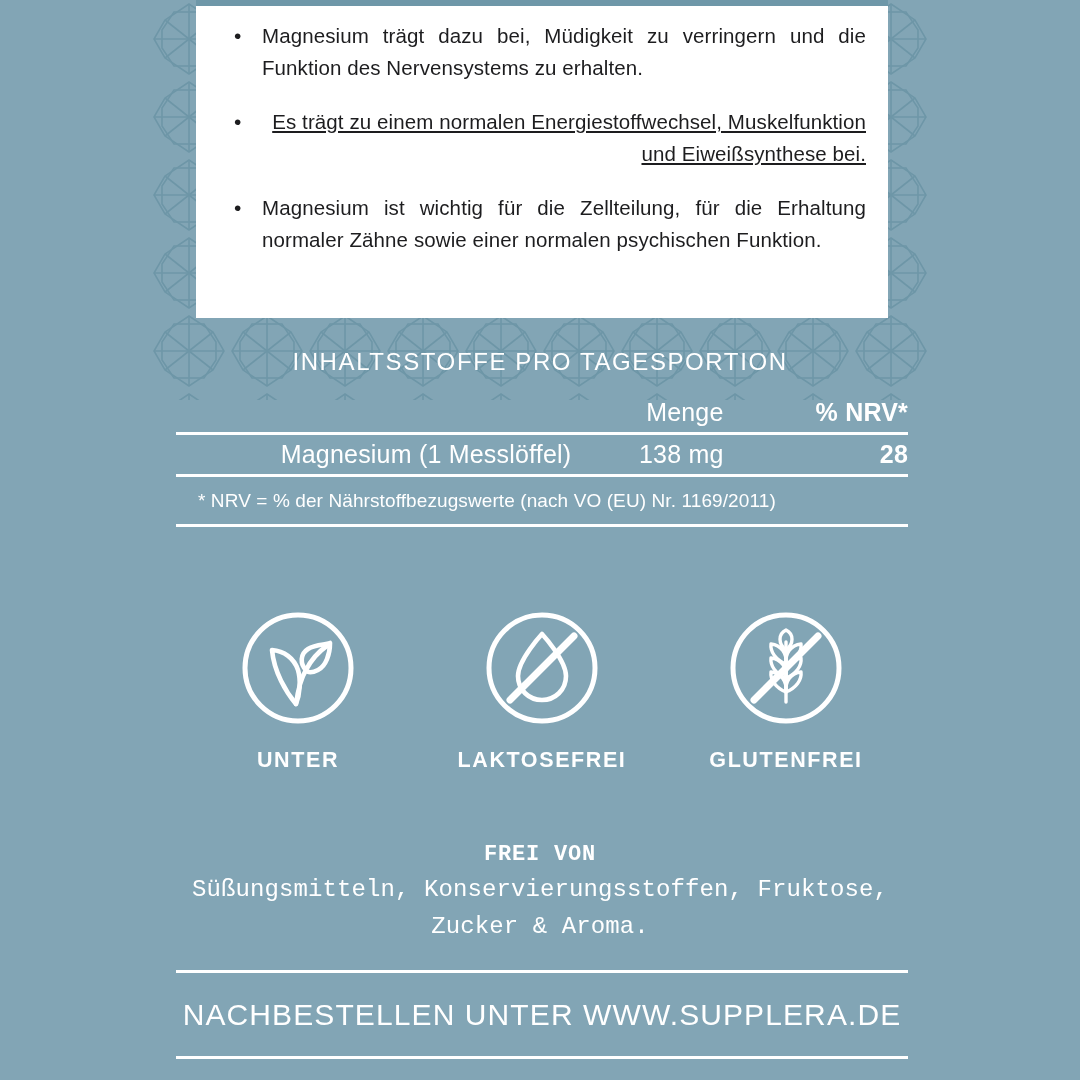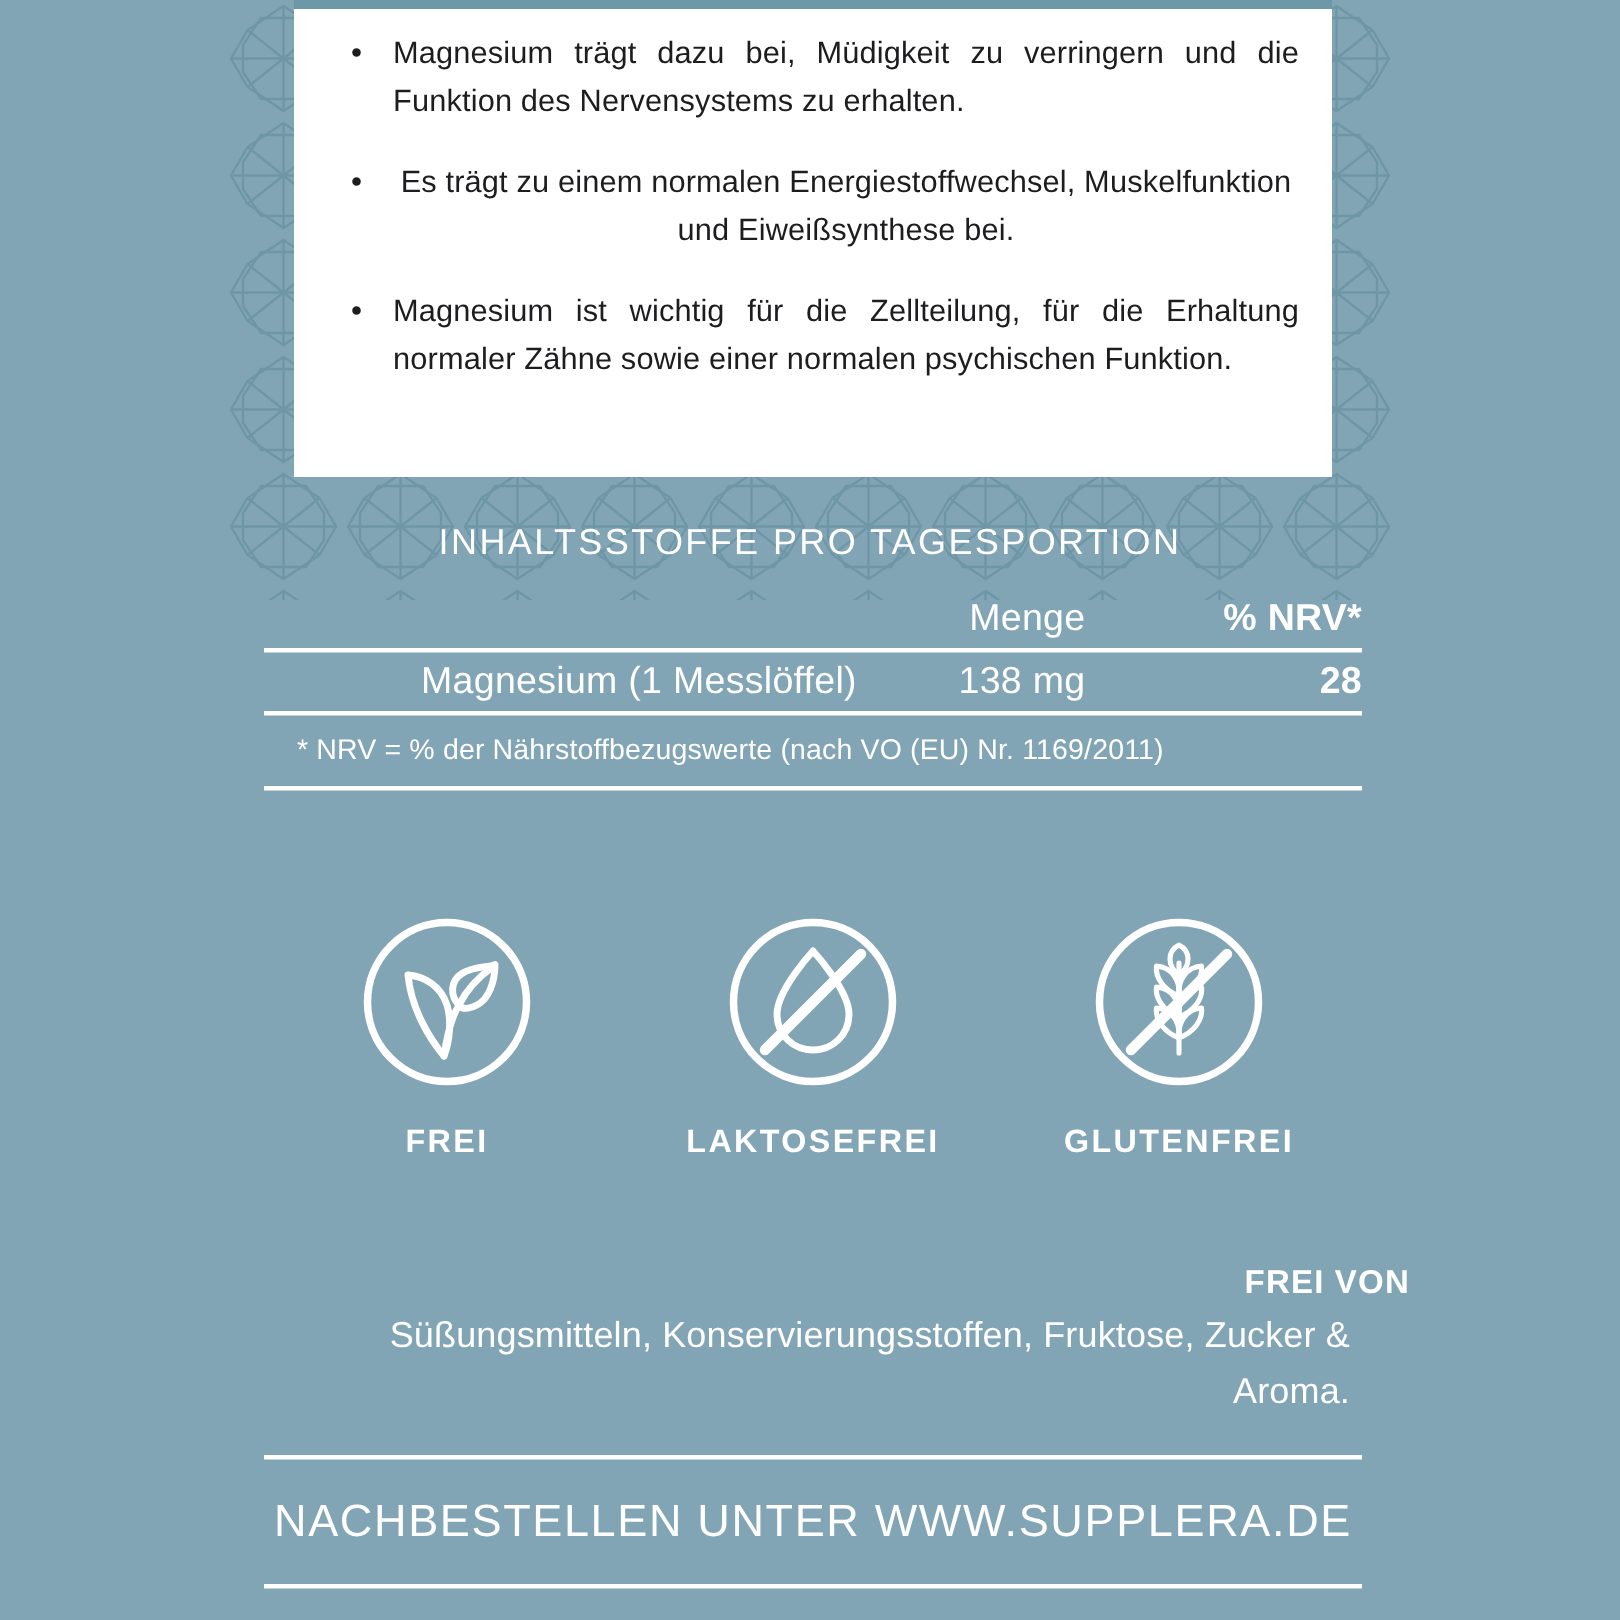--- a/index.html
+++ b/index.html
@@ -72,21 +72,21 @@
     box-sizing: border-box;
   }
   .claim-text {
     flex: 1 1 auto;
     color: #1d1d1f;
     font-size: 20.5px;
     line-height: 32px;
     text-align: justify;
     letter-spacing: 0.1px;
   }
-  .claim-text.nojustify { text-align: center; }
+  .claim-text.nojustify { text-align: right; text-decoration: underline; }
 
   
   .section-heading {
     position: absolute;
     left: 0;
     top: 348px;
     width: 1080px;
     text-align: center;
     color: #ffffff;
     font-size: 24px;
@@ -160,21 +160,22 @@
     font-weight: bold;
     letter-spacing: 1.6px;
   }
 
   
   .frei-von {
     position: absolute;
     left: 140px;
     top: 842px;
     width: 800px;
-    text-align: right;
+    text-align: center;
+    font-family: Liberation Mono, monospace;
   }
   .frei-von-title {
     color: #ffffff;
     font-size: 22px;
     font-weight: bold;
     letter-spacing: 0.8px;
     margin-bottom: 4px;
   }
   .frei-von-body {
     color: #ffffff;
@@ -278,21 +279,21 @@
         <svg width="120" height="120" viewBox="0 0 120 120" aria-hidden="true">
           <circle cx="60" cy="60" r="53" fill="none" stroke="#ffffff" stroke-width="5"></circle>
           <g fill="none" stroke="#ffffff" stroke-width="4.6" stroke-linecap="round" stroke-linejoin="round">
             <path d="M34 42 C 36 64, 48 84, 58 96 C 62 86, 63 72, 60 62 C 56 50, 46 43, 34 42 Z"></path>
             <path d="M58 96 C 60 82, 63 70, 68 62"></path>
             <path d="M68 62 C 62 56, 62 46, 70 41 C 78 36, 88 37, 92 35 C 92 46, 88 58, 80 62 C 74 65, 70 65, 68 62 Z"></path>
             <path d="M90 37 C 80 44, 73 52, 68 62"></path>
           </g>
         </svg>
       </span>
-      <div class="badge-label">FREI</div>
+      <div class="badge-label">UNTER</div>
     </div>
 
     <div class="badge">
       <span class="badge-icon">
         <svg width="120" height="120" viewBox="0 0 120 120" aria-hidden="true">
           <circle cx="60" cy="60" r="53" fill="none" stroke="#ffffff" stroke-width="5"></circle>
           <path d="M60 26 C 60 26, 84 52, 84 68 C 84 82, 73 92, 60 92 C 47 92, 36 82, 36 68 C 36 52, 60 26, 60 26 Z" fill="none" stroke="#ffffff" stroke-width="4.6" stroke-linejoin="round"></path>
           <line x1="28" y1="92" x2="92" y2="28" stroke="#ffffff" stroke-width="7" stroke-linecap="round"></line>
         </svg>
       </span>

